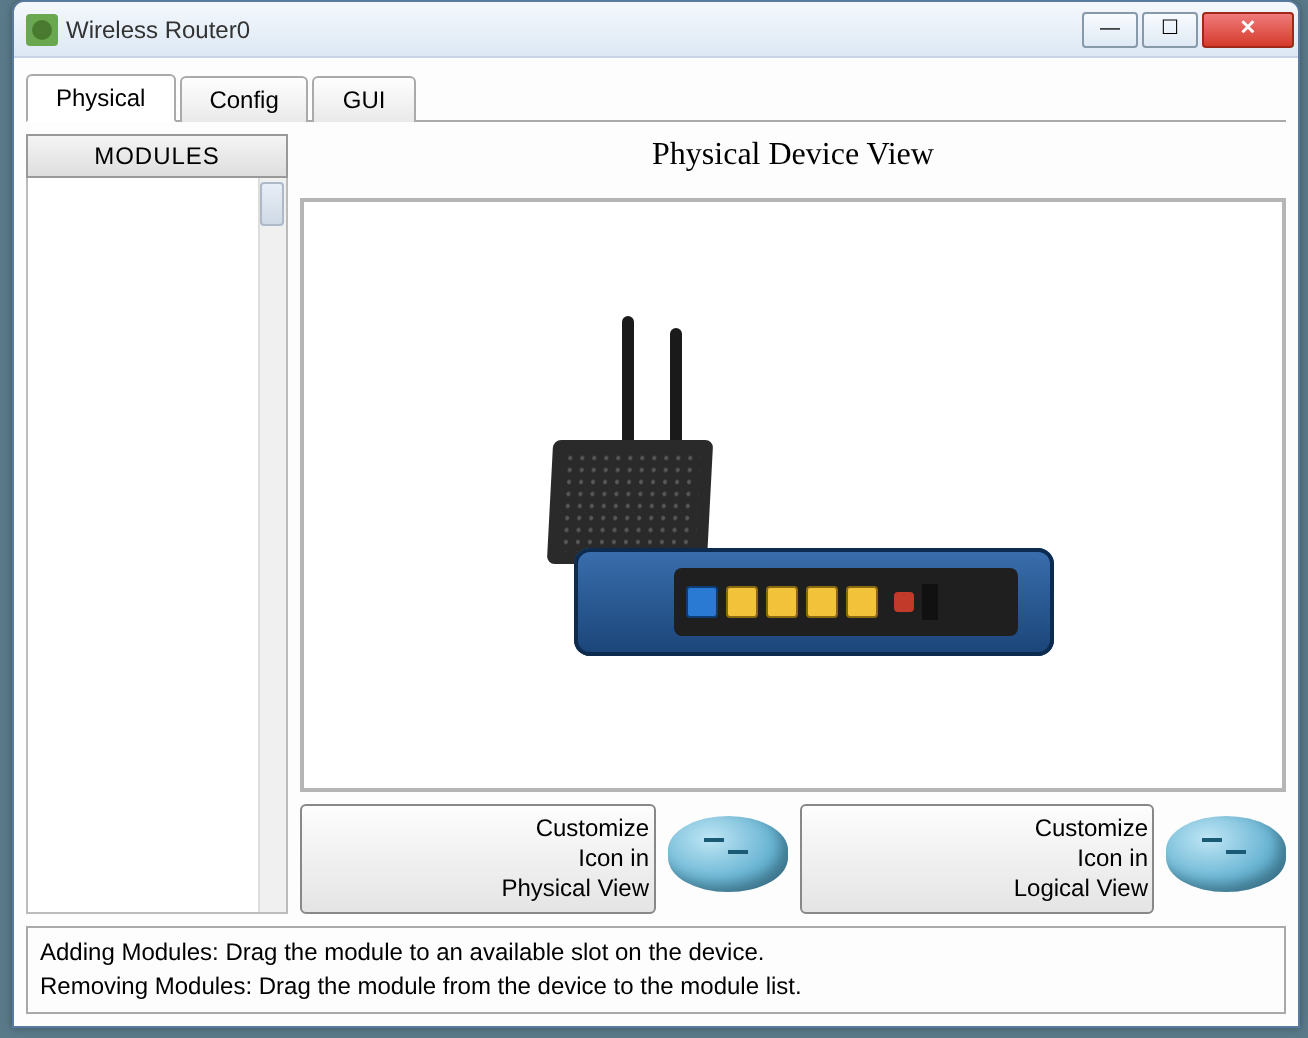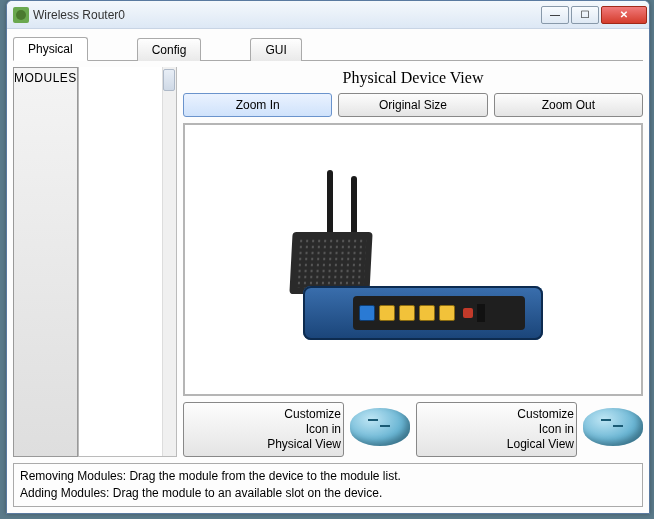--- a/index.html
+++ b/index.html
@@ -46,34 +46,34 @@
     background: linear-gradient(#f8fbfe,#dfe9f4);
     display:flex;align-items:center;justify-content:center;
     font-size:10px; cursor:pointer;
   }
   .winbtn.close { width:46px; background: linear-gradient(#f07a7a,#d43c2c); border-color:#a02818; color:#fff; font-weight:bold;}
   .winbtn .glyph{line-height:1;}
   .client {
     flex:1; background:#fdfdfd; padding:6px; display:flex; flex-direction:column;
   }
   
-  .tablist { display:flex; align-items:flex-end; height:26px; border-bottom:1px solid #aaa;gap:47px; }
+  .tablist { display:flex; align-items:flex-end; height:26px; border-bottom:1px solid #aaa; }
   .tab {
     padding: 4px 14px;
     border:1px solid #aaa; border-bottom:none;
     background: linear-gradient(#fefefe,#e9e9e9);
     margin-right:2px; border-radius:3px 3px 0 0;
     cursor:pointer; position:relative; top:1px;
   }
   .tab.active { background:#fff; border-bottom:1px solid #fff; font-weight:normal; }
   .body {
     flex:1; display:flex; gap:6px; padding-top:6px;
   }
   .sidebar {
-    width:164px; display:flex; flex-direction:row;
+    width:131px; display:flex; flex-direction:column;
   }
   .modhdr {
     background: linear-gradient(#f4f4f4,#dedede);
     border:1px solid #999; text-align:center; padding:3px 0;
     letter-spacing:.5px;
   }
   .modlist {
     flex:1; border:1px solid #bbb; border-top:none; background:#fff;
     position:relative;
   }
@@ -192,25 +192,20 @@
         <div class="modhdr">MODULES</div>
         <div class="modlist">
           <div class="scrolltrack">
             <div class="scrollthumb"></div>
           </div>
         </div>
       </div>
 
       <div class="main">
         <div class="heading">Physical Device View</div>
-        <div class="btnrow">
-          <div class="btn active">Zoom In</div>
-          <div class="btn">Original Size</div>
-          <div class="btn">Zoom Out</div>
-        </div>
 
         <div class="deviceview">
           <div class="router">
             <div class="antenna1"></div>
             <div class="antenna2"></div>
             <div class="dish">
                 <div class="dishdots"></div>
               </div>
             <div class="dishstand"></div>
             <div class="chassis">
@@ -240,17 +235,17 @@
 Logical View</div>
           <div class="routericon">
               <div class="disc"></div>
               <div class="arrows"></div>
             </div>
         </div>
       </div>
     </div>
 
     <div class="helpbox">
+      <div>Adding Modules: Drag the module to an available slot on the device.</div>
       <div>Removing Modules: Drag the module from the device to the module list.</div>
-      <div>Adding Modules: Drag the module to an available slot on the device.</div>
     </div>
   </div>
 </div>
 
 </body></html>

